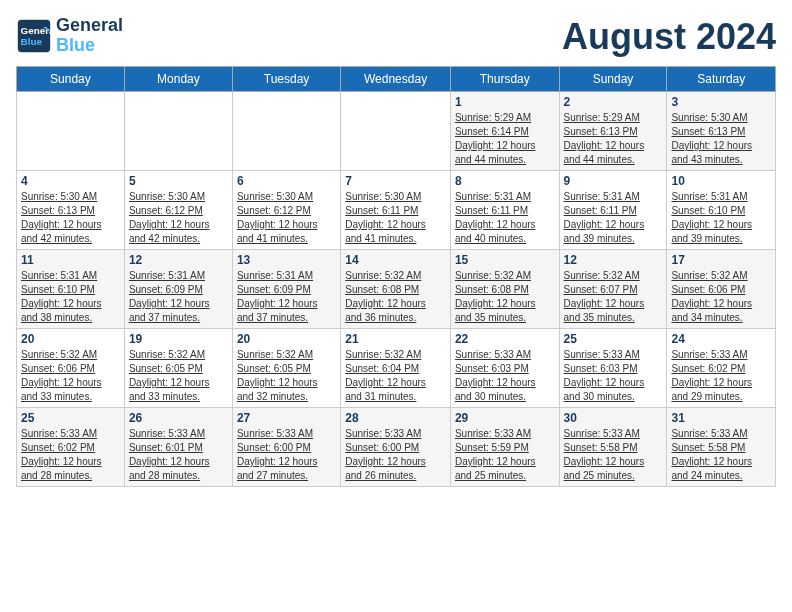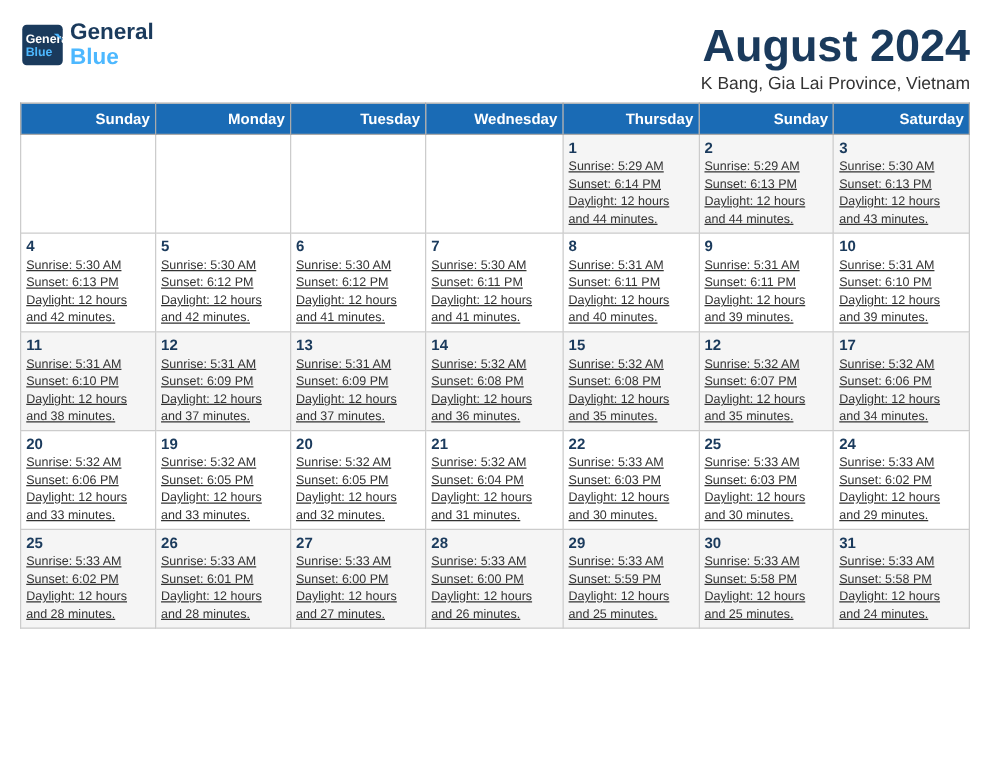--- a/index.html
+++ b/index.html
@@ -45,23 +45,23 @@
     }
     table {
       width: 100%;
       border-collapse: collapse;
       font-size: 10.5px;
     }
     thead tr th {
       background: #1a6bb5;
       color: #fff;
       padding: 5px 4px;
-      text-align: right;
+      text-align: center;
       font-size: 12px;
-      font-weight: bold;
+      font-weight: normal;
       border: 1px solid #aaa;
     }
     tbody tr td {
       vertical-align: top;
       border: 1px solid #ccc;
       padding: 3px 4px;
       width: 113px;
       min-height: 80px;
       background: #fff;
     }
@@ -96,21 +96,20 @@
       <text x="5" y="30" font-size="11" fill="#4db8ff" font-family="Arial" font-weight="bold">Blue</text>
       <polygon points="30,10 38,16 34,10" fill="#4db8ff"></polygon>
     </svg>
     <div class="logo-text">
       <div>General</div>
       <div style="color:#4db8ff">Blue</div>
     </div>
   </div>
   <div class="title-block">
     <div class="month-title">August 2024</div>
-    <div class="location">K Bang, Gia Lai Province, Vietnam</div>
   </div>
 </div>
 
 <table>
   <thead>
     <tr id="header-row">
         <th>Sunday</th>
         <th>Monday</th>
         <th>Tuesday</th>
         <th>Wednesday</th>

